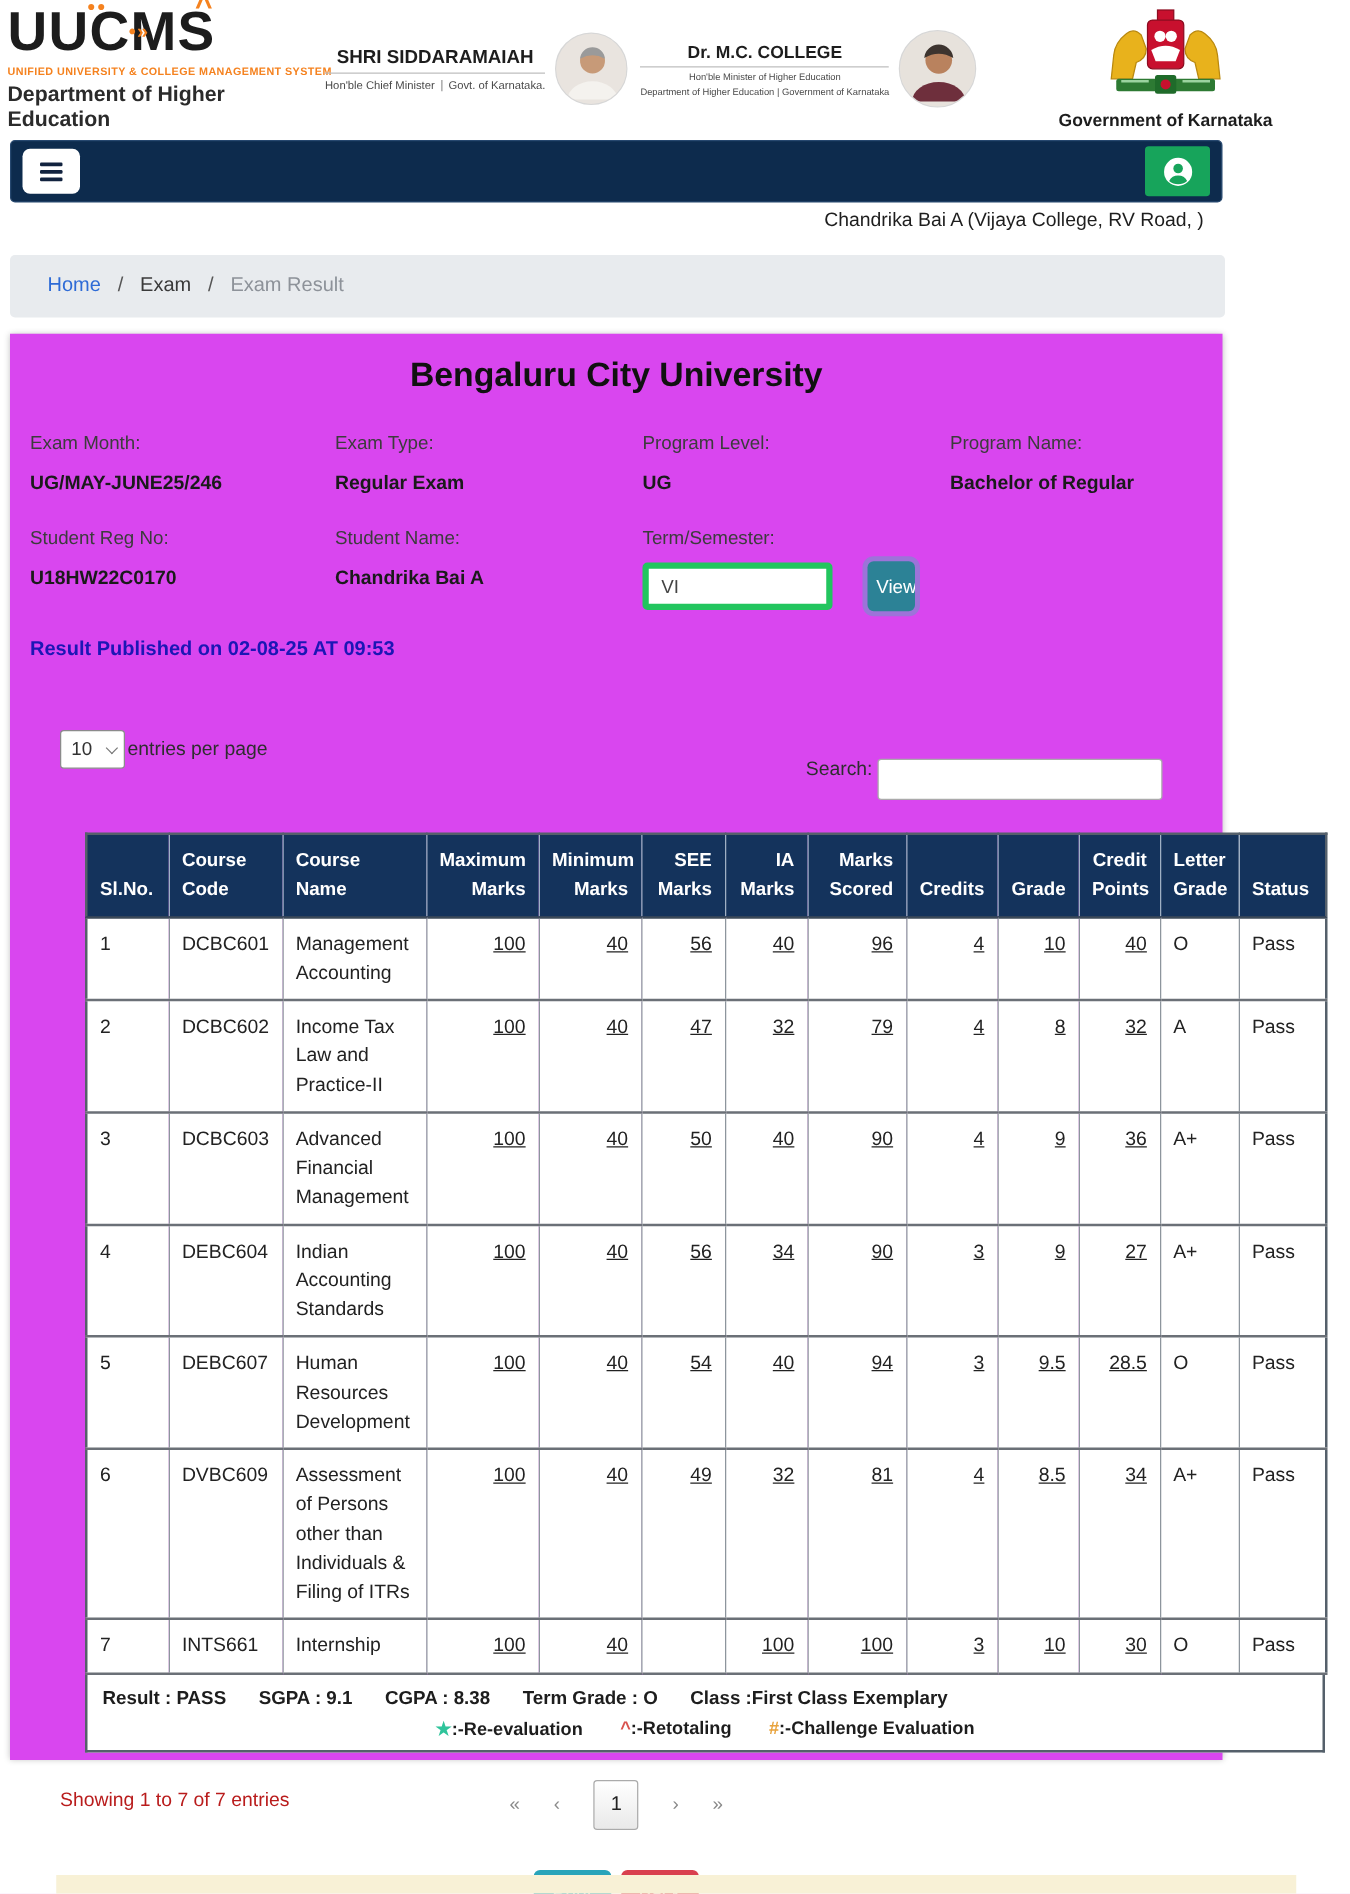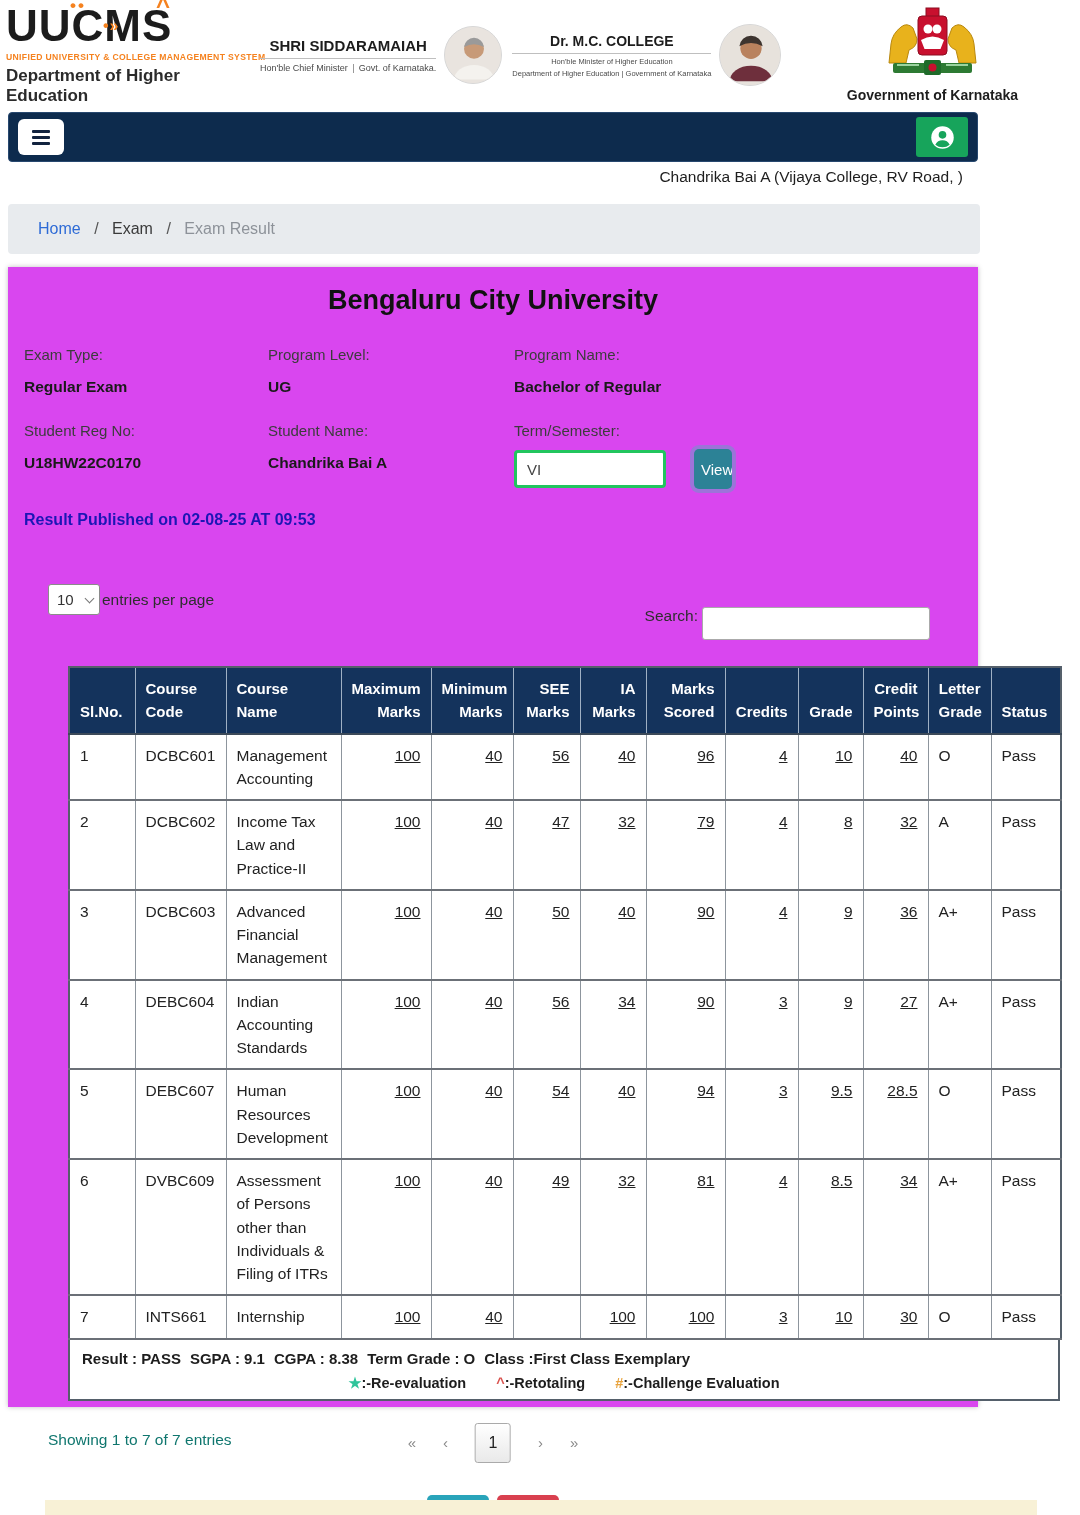--- a/index.html
+++ b/index.html
@@ -53,21 +53,21 @@
   
   .card { margin:13px 0 0 8px; width:970px; background:#d946ef; box-shadow:0 0 5px rgba(0,0,0,.25);
     padding:18px 0 6px; position:relative; }
   .uni-title { text-align:center; font-size:27px; font-weight:800; color:#111; }
 
   .info-grid { display:grid; grid-template-columns:244px 246px 246px 1fr; padding:0 16px; margin-top:30px; }
   .info-grid2 { display:grid; grid-template-columns:244px 246px 1fr; padding:0 16px; margin-top:26px; }
   .f-label { font-size:15px; color:#3c3c3c; }
   .f-value { font-size:15.5px; font-weight:bold; color:#1a1a1a; margin-top:15px; }
   .term-row { display:flex; align-items:center; margin-top:10px; }
-  .term-input { width:152px; height:38px; border:3px solid #22c55e; border-radius:4px; padding:0 10px;
+  .term-input { width:152px; height:38px; border:5px solid #22c55e; border-radius:4px; padding:0 10px;
     font-size:15px; color:#444; font-family:"Liberation Sans", sans-serif; }
   .view-btn { margin-left:28px; width:38px; height:40px; background:#2c8296; color:#fff; border:none; border-radius:5px;
     font-size:15px; overflow:hidden; white-space:nowrap; text-align:left; padding-left:7px; cursor:pointer;
     box-shadow:0 0 0 4px rgba(85,170,190,.45); }
 
   .published { margin:22px 16px 0; font-size:16px; font-weight:bold; color:#1c16b5; }
 
   
   .controls { display:flex; align-items:center; justify-content:space-between; margin:30px 48px 0 40px; }
   .left-ctl { display:flex; align-items:center; }
@@ -85,29 +85,29 @@
   .table-wrap { margin:26px 0 0 60px; width:992px; }
   table.results { width:992px; border-collapse:collapse; table-layout:fixed; border:2px solid #55606b; }
   table.results th { background:#14335c; color:#fff; font-weight:bold; font-size:15px; padding:9px 10px;
     vertical-align:bottom; text-align:left; border:1px solid #9fb0c4; border-bottom:2px solid #3c4a59; line-height:1.55; cursor:pointer; }
   table.results td { font-size:15.5px; color:#222; padding:9px 10px; vertical-align:top; line-height:1.5;
     border:1px solid #8d959d; border-bottom:2px solid #6b7077; background:#fff; }
   table.results th:nth-child(n+4):nth-child(-n+12) { text-align:right; }
   table.results td:nth-child(n+4):nth-child(-n+11) { text-align:right;text-decoration:underline; }
 
   .table-footer { width:992px; border:2px solid #55606b; border-top:none; background:#fff; padding:10px 12px 8px; }
-  .summary-line { display:flex; gap:9px; font-size:15px; font-weight:bold; color:#1d1d1d; flex-wrap:wrap; }
+  .summary-line { display:flex; gap:26px; font-size:15px; font-weight:bold; color:#1d1d1d; flex-wrap:wrap; }
   .legend-line { display:flex; justify-content:center; gap:30px; margin-top:8px; font-size:14.5px; font-weight:bold; color:#1d1d1d; }
   .legend-star { color:#2fc49b; }
   .legend-caret { color:#d9534f; }
   .legend-hash { color:#e8a33d; }
 
   
   .page-row { position:relative; margin-top:16px; height:48px; }
-  .showing { position:absolute; left:48px; top:8px; font-size:15.5px; color:#0f766e; }
+  .showing { position:absolute; left:48px; top:8px; font-size:15.5px; color:#b91c1c; }
   .pager { position:absolute; left:493px; top:0; transform:translateX(-50%);
     display:flex; align-items:center; gap:27px; color:#8a8a8a; font-size:15px; }
   .pager .arrow { cursor:pointer; }
   .page-box { width:36px; height:40px; border:1px solid #aaa; border-radius:3px;
     background:linear-gradient(#ffffff,#e9e9e9); display:flex; align-items:center; justify-content:center;
     color:#222; font-size:16px; cursor:pointer; }
 
   .action-row { margin-top:24px; width:986px; display:flex; justify-content:center; gap:8px; }
   .btn { border:none; border-radius:5px; color:#fff; font-size:15.5px; padding:10px 15px; cursor:pointer;
     font-family:"Liberation Sans", sans-serif; }
@@ -204,20 +204,24 @@
   <span class="sep">/</span>
   <span class="bc-exam">Exam</span>
   <span class="sep">/</span>
   <span class="bc-current">Exam Result</span>
 </div>
 
 <div class="card">
   <div class="uni-title">Bengaluru City University</div>
 
   <div class="info-grid">
+    <div>
+      <div class="f-label">Exam Month:</div>
+      <div class="f-value">UG/MAY-JUNE25/246</div>
+    </div>
     <div>
       <div class="f-label">Exam Type:</div>
       <div class="f-value">Regular Exam</div>
     </div>
     <div>
       <div class="f-label">Program Level:</div>
       <div class="f-value">UG</div>
     </div>
     <div>
       <div class="f-label">Program Name:</div>

